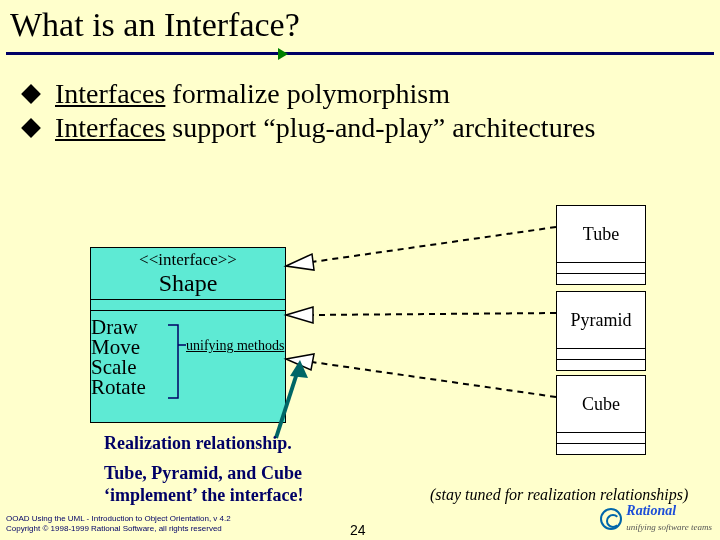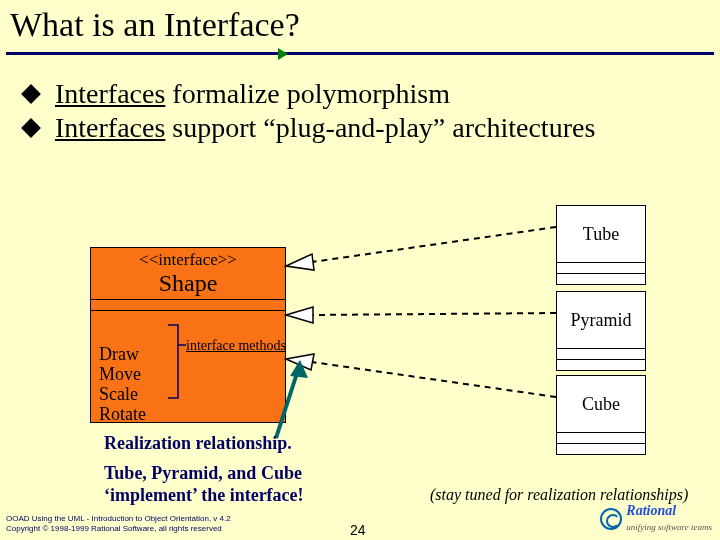--- a/index.html
+++ b/index.html
@@ -55,21 +55,21 @@
     height: 14px;
     background: #000;
     transform: rotate(45deg);
     margin-right: 10px;
     vertical-align: middle;
     margin-top: -6px;
   }
   .underline { text-decoration: underline; }
   .uml-box {
     position: absolute;
-    background: #f97316;
+    background: #5eead4;
     border: 1px solid #000;
     box-sizing: border-box;
   }
   .shape-box { left: 90px; top: 247px; width: 196px; height: 176px; }
   .shape-stereo {
     font-family: "Times New Roman", serif;
     font-size: 17px;
     text-align: center;
     margin-top: 2px;
   }
@@ -77,24 +77,23 @@
     font-family: "Times New Roman", serif;
     font-size: 24px;
     text-align: center;
   }
   .shape-hr {
     border-top: 1px solid #000;
     margin-top: 2px;
   }
   .shape-ops {
     font-family: "Times New Roman", serif;
-    font-size: 18px;
+    font-size: 21px;
     line-height: 20px;
-    padding: 6px 0 0 8px;
-    margin-top: 27px;
+    padding: 6px 0 0 0;
   }
   .abs-label {
     position: absolute;
     left: 186px;
     top: 338px;
     font-family: "Times New Roman", serif;
     font-size: 14px;
     text-decoration: underline;
   }
   .class-box {
@@ -206,21 +205,21 @@
   <div class="shape-name">Shape</div>
   <div class="shape-hr"></div>
   <div class="shape-hr" style="margin-top:10px;"></div>
   <div class="shape-ops">
     <div>Draw</div>
     <div>Move</div>
     <div>Scale</div>
     <div>Rotate</div>
   </div>
 </div>
-<div class="abs-label">interface methods</div>
+<div class="abs-label">unifying methods</div>
 
 <div class="class-box tube-box">
   <div class="cname">Tube</div>
   <div class="csec"></div>
   <div class="csec"></div>
 </div>
 <div class="class-box pyr-box">
   <div class="cname">Pyramid</div>
   <div class="csec"></div>
   <div class="csec"></div>

